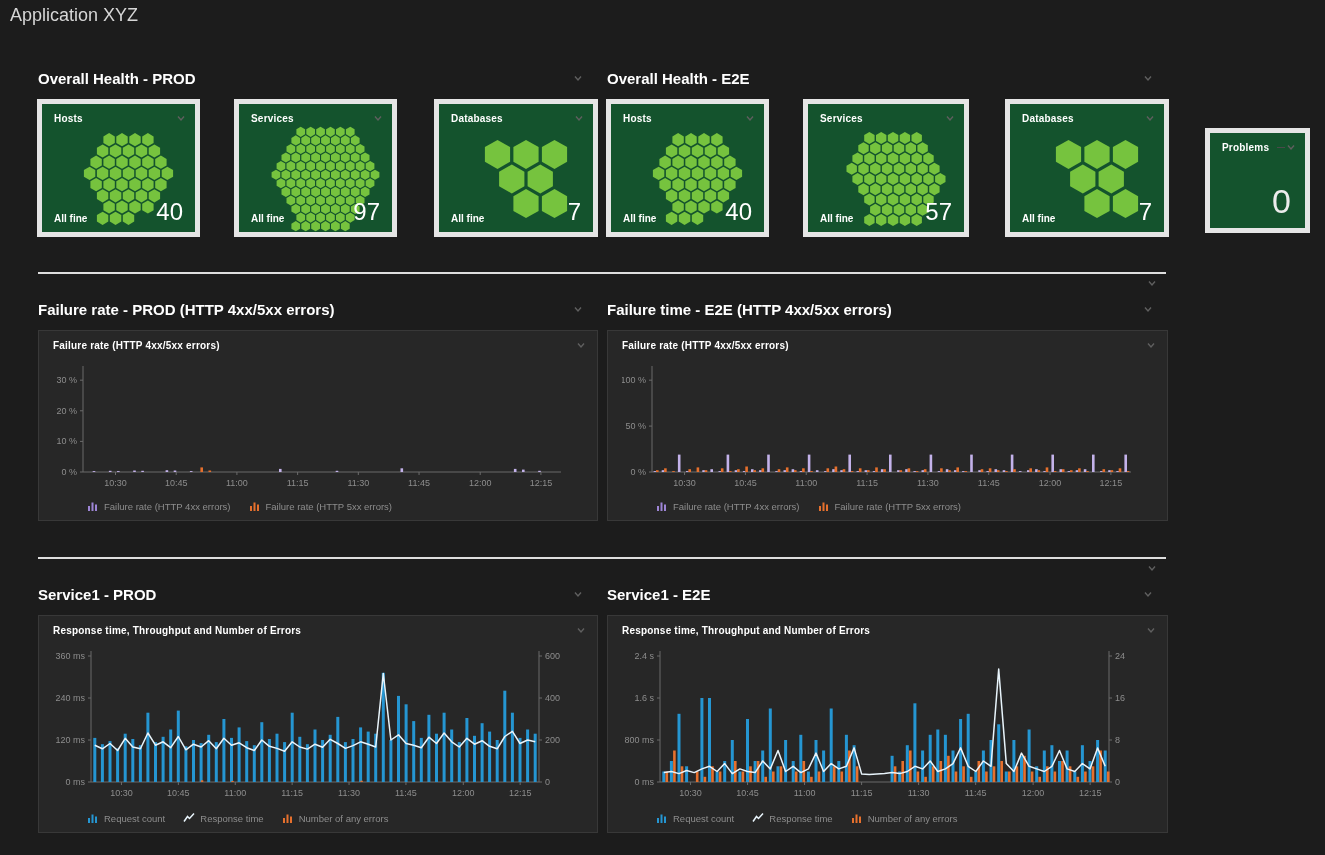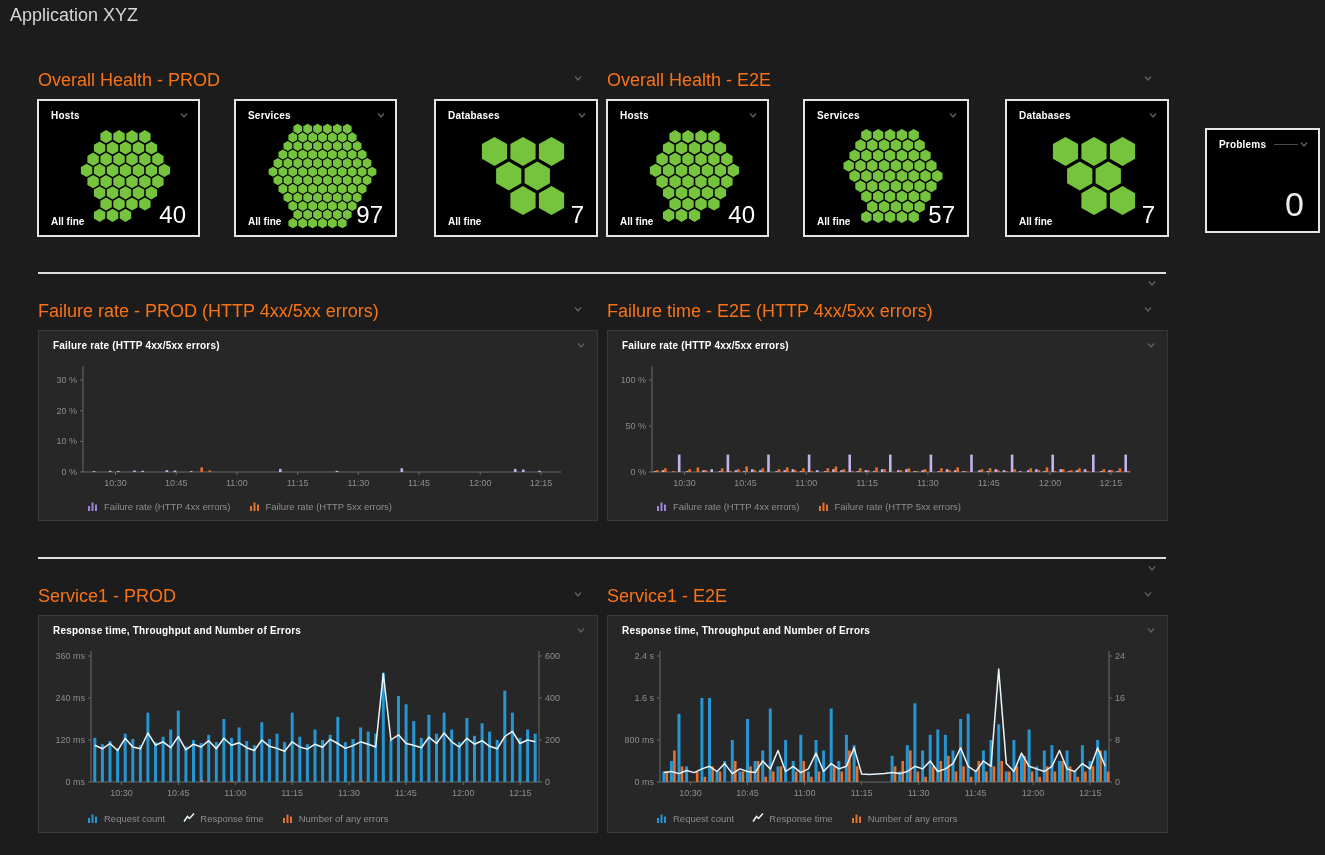--- a/index.html
+++ b/index.html
@@ -1,21 +1,21 @@
 <!DOCTYPE html>
 <html><head>
 <meta charset="utf-8">
 <style>
   html,body{margin:0;padding:0;background:#141414;}
   .page{position:relative;width:1325px;height:855px;background:#1c1c1c;font-family:"Liberation Sans",sans-serif;overflow:hidden;}
   .page-title{position:absolute;left:10px;top:5px;font-size:18px;color:#d6d6d6;font-weight:400;}
-  .sec-h{position:absolute;height:20px;font-size:18px;font-weight:400;color:#f97316;white-space:nowrap;}
+  .sec-h{position:absolute;height:20px;font-size:15px;font-weight:700;color:#ffffff;white-space:nowrap;}
   .sec-h .chev{position:absolute;right:14px;top:2px;}
   .chev svg{stroke:#5f5f5f;fill:none;stroke-width:1.4px;display:block;}
-  .tile{position:absolute;background:#000000;border:2px solid #e5e5e5;box-sizing:border-box;}
+  .tile{position:absolute;background:#14532d;border:5px solid #e5e5e5;box-sizing:border-box;}
   .tile-h{position:absolute;top:8px;left:12px;right:8px;display:flex;justify-content:space-between;align-items:center;}
   .tile-h .t{font-size:10px;font-weight:700;color:#ffffff;letter-spacing:.2px;}
   .hexwrap{position:absolute;left:0;right:0;top:22px;bottom:8px;}
   .tile-f{position:absolute;left:12px;right:12px;bottom:8px;display:flex;justify-content:space-between;align-items:flex-end;}
   .allfine{font-size:10px;font-weight:700;color:#ffffff;}
   .bignum{font-size:24px;font-weight:300;color:#ffffff;line-height:1;}
   .prob-num{position:absolute;right:14px;bottom:10px;font-size:34px;font-weight:200;color:#ececec;line-height:1;}
   .prob-dash{width:30px;height:1px;background:#4a4a4a;margin-left:8px;}
   .divider{position:absolute;height:2px;background:#dedede;}
   .div-chev{position:absolute;}
@@ -387,21 +387,21 @@
           <polygon points="113.9,60.3 101.3,67.5 88.6,60.3 88.6,45.7 101.3,38.5 113.9,45.7" fill="#76c33e"></polygon>
           <polygon points="99.6,84.9 87.0,92.1 74.4,84.9 74.4,70.3 87.0,63.0 99.6,70.3" fill="#76c33e"></polygon>
           <polygon points="128.1,84.9 115.5,92.1 102.9,84.9 102.9,70.3 115.5,63.0 128.1,70.3" fill="#76c33e"></polygon>
         </svg></div>
     <div class="tile-f">
         <span class="allfine">All fine</span>
         <span class="bignum">7</span>
       </div>
   </div>
 
-  <div class="tile" style="left:1205px;top:128px;width:115px;height:105px;">
+  <div class="tile" style="left:1205px;top:128px;width:105px;height:105px;">
     <div class="tile-h">
       <span class="t">Problems</span>
       <span class="prob-dash"></span>
       <span class="chev">
           <svg width="12" height="12" viewBox="0 0 12 12">
             <polyline points="3,4.5 6,8 9,4.5"></polyline>
           </svg>
         </span>
     </div>
     <div class="prob-num">0</div>

